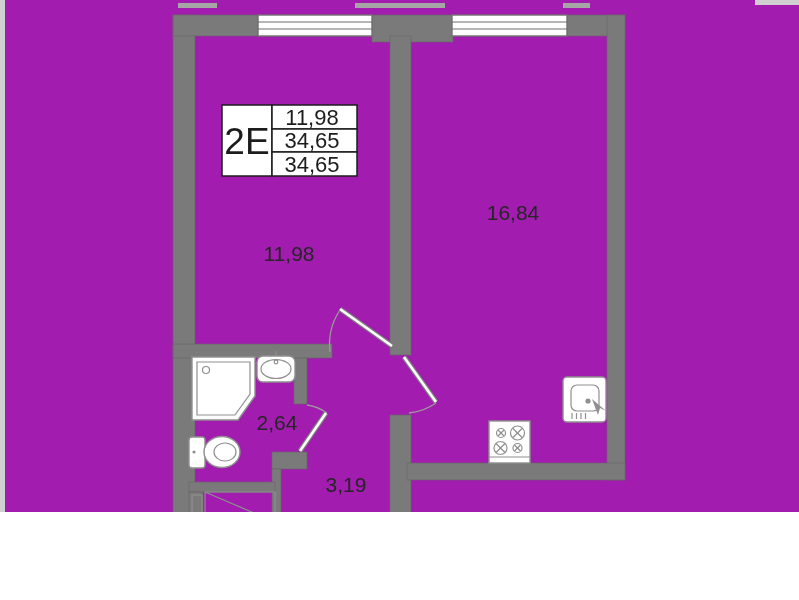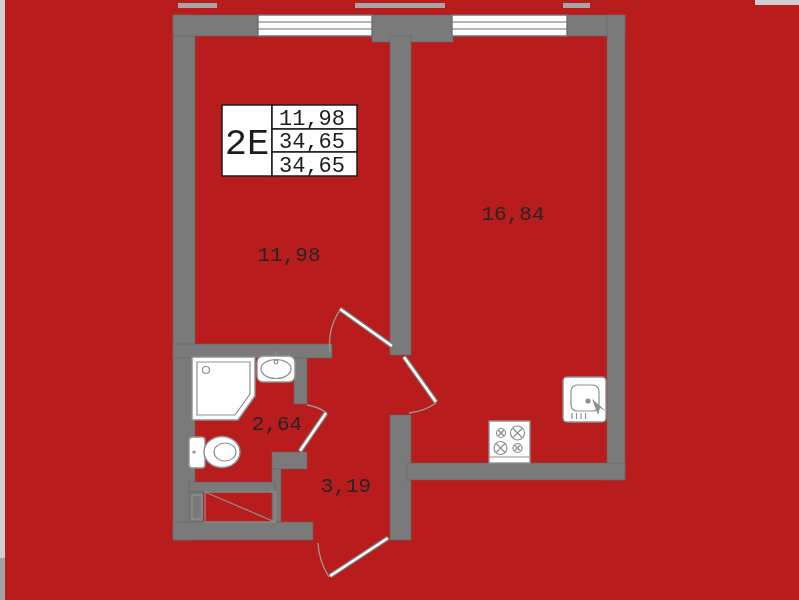--- a/index.html
+++ b/index.html
@@ -1,17 +1,17 @@
 <!DOCTYPE html>
 <html><head>
 <meta charset="utf-8">
 <style>
   html,body{margin:0;padding:0;background:#ffffff;}
-  .plan-wrap{position:relative;width:799px;height:600px;background:#b91c1c;overflow:hidden;
-             font-family:Liberation Mono, monospace;}
+  .plan-wrap{position:relative;width:799px;height:512px;background:#a21caf;overflow:hidden;
+             font-family:Liberation Sans, sans-serif;}
   svg{display:block;}
   .wall{fill:#7a7a7a;stroke:#666666;stroke-width:.6;}
   .tick{fill:#a6a6a6;}
   .win{fill:#ffffff;stroke:#6f6f6f;stroke-width:1.4;}
   .winline{stroke:#6f6f6f;stroke-width:1.2;}
   .fx{fill:#ffffff;stroke:#8f8f8f;stroke-width:1.4;}
   .fxline{stroke:#8f8f8f;stroke-width:1.2;fill:none;}
   .arc{stroke:#9b9b9b;stroke-width:1.3;fill:none;}
   .leaf-o{stroke:#7d7d7d;stroke-width:5;}
   .leaf-i{stroke:#ffffff;stroke-width:2.6;}

